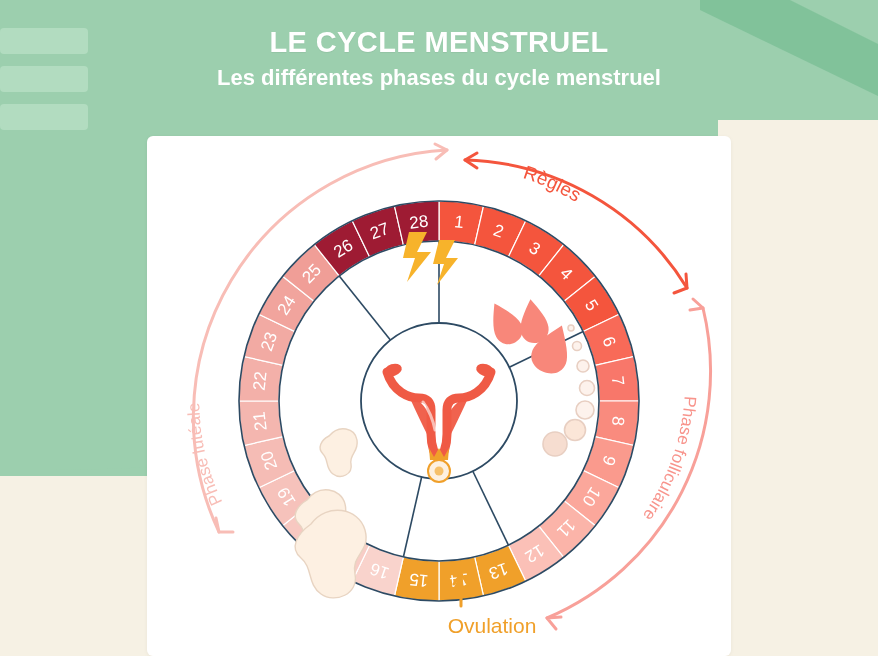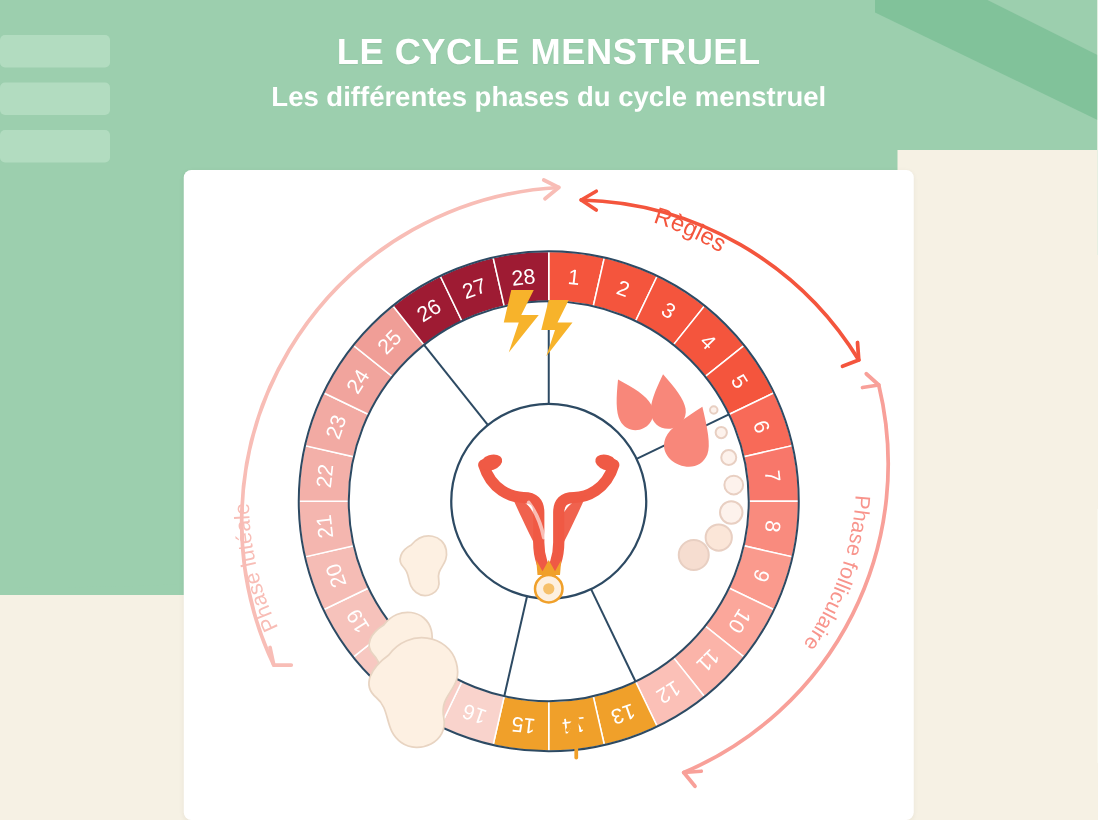--- a/index.html
+++ b/index.html
@@ -284,13 +284,14 @@
         <textPath href="#arc-lut" startOffset="8%">Phase lutéale</textPath>
       </text>
 
       <g stroke="#f0a02a" stroke-width="3" fill="none" stroke-linecap="round">
         <path d="M314 470 L314 438"></path>
         <path d="M314 438 l-7 10 M314 438 l7 10"></path>
       </g>
     </svg>
   </div>
 
+  <div class="ovulation-label">Ovulation</div>
 </div>
 
 </body></html>

